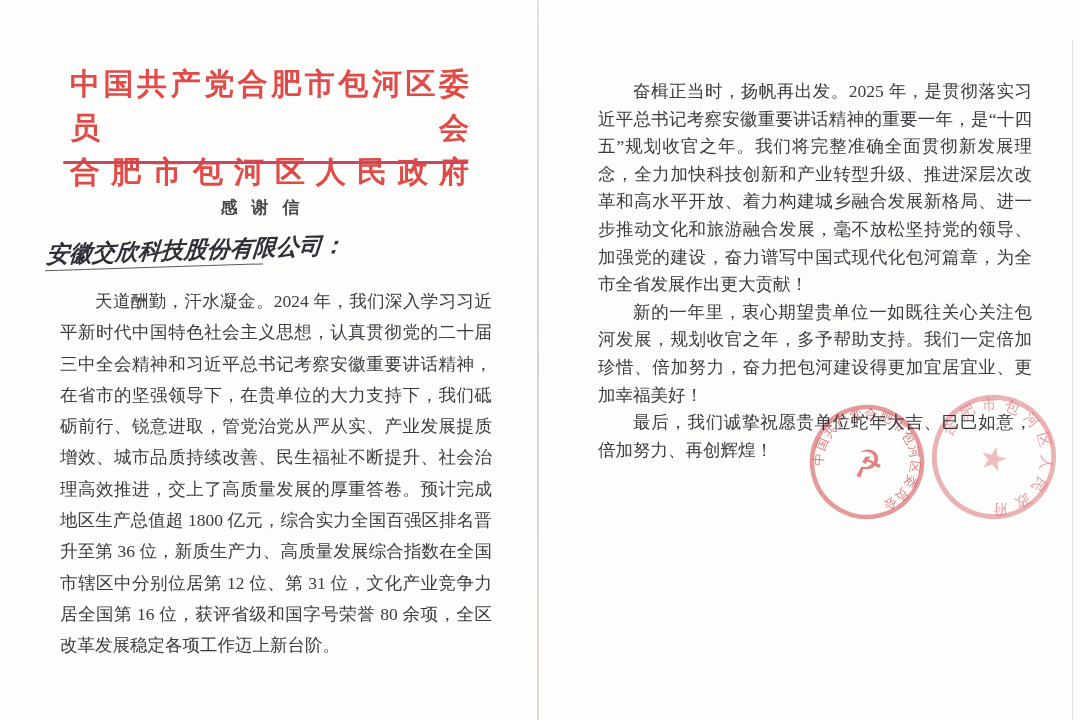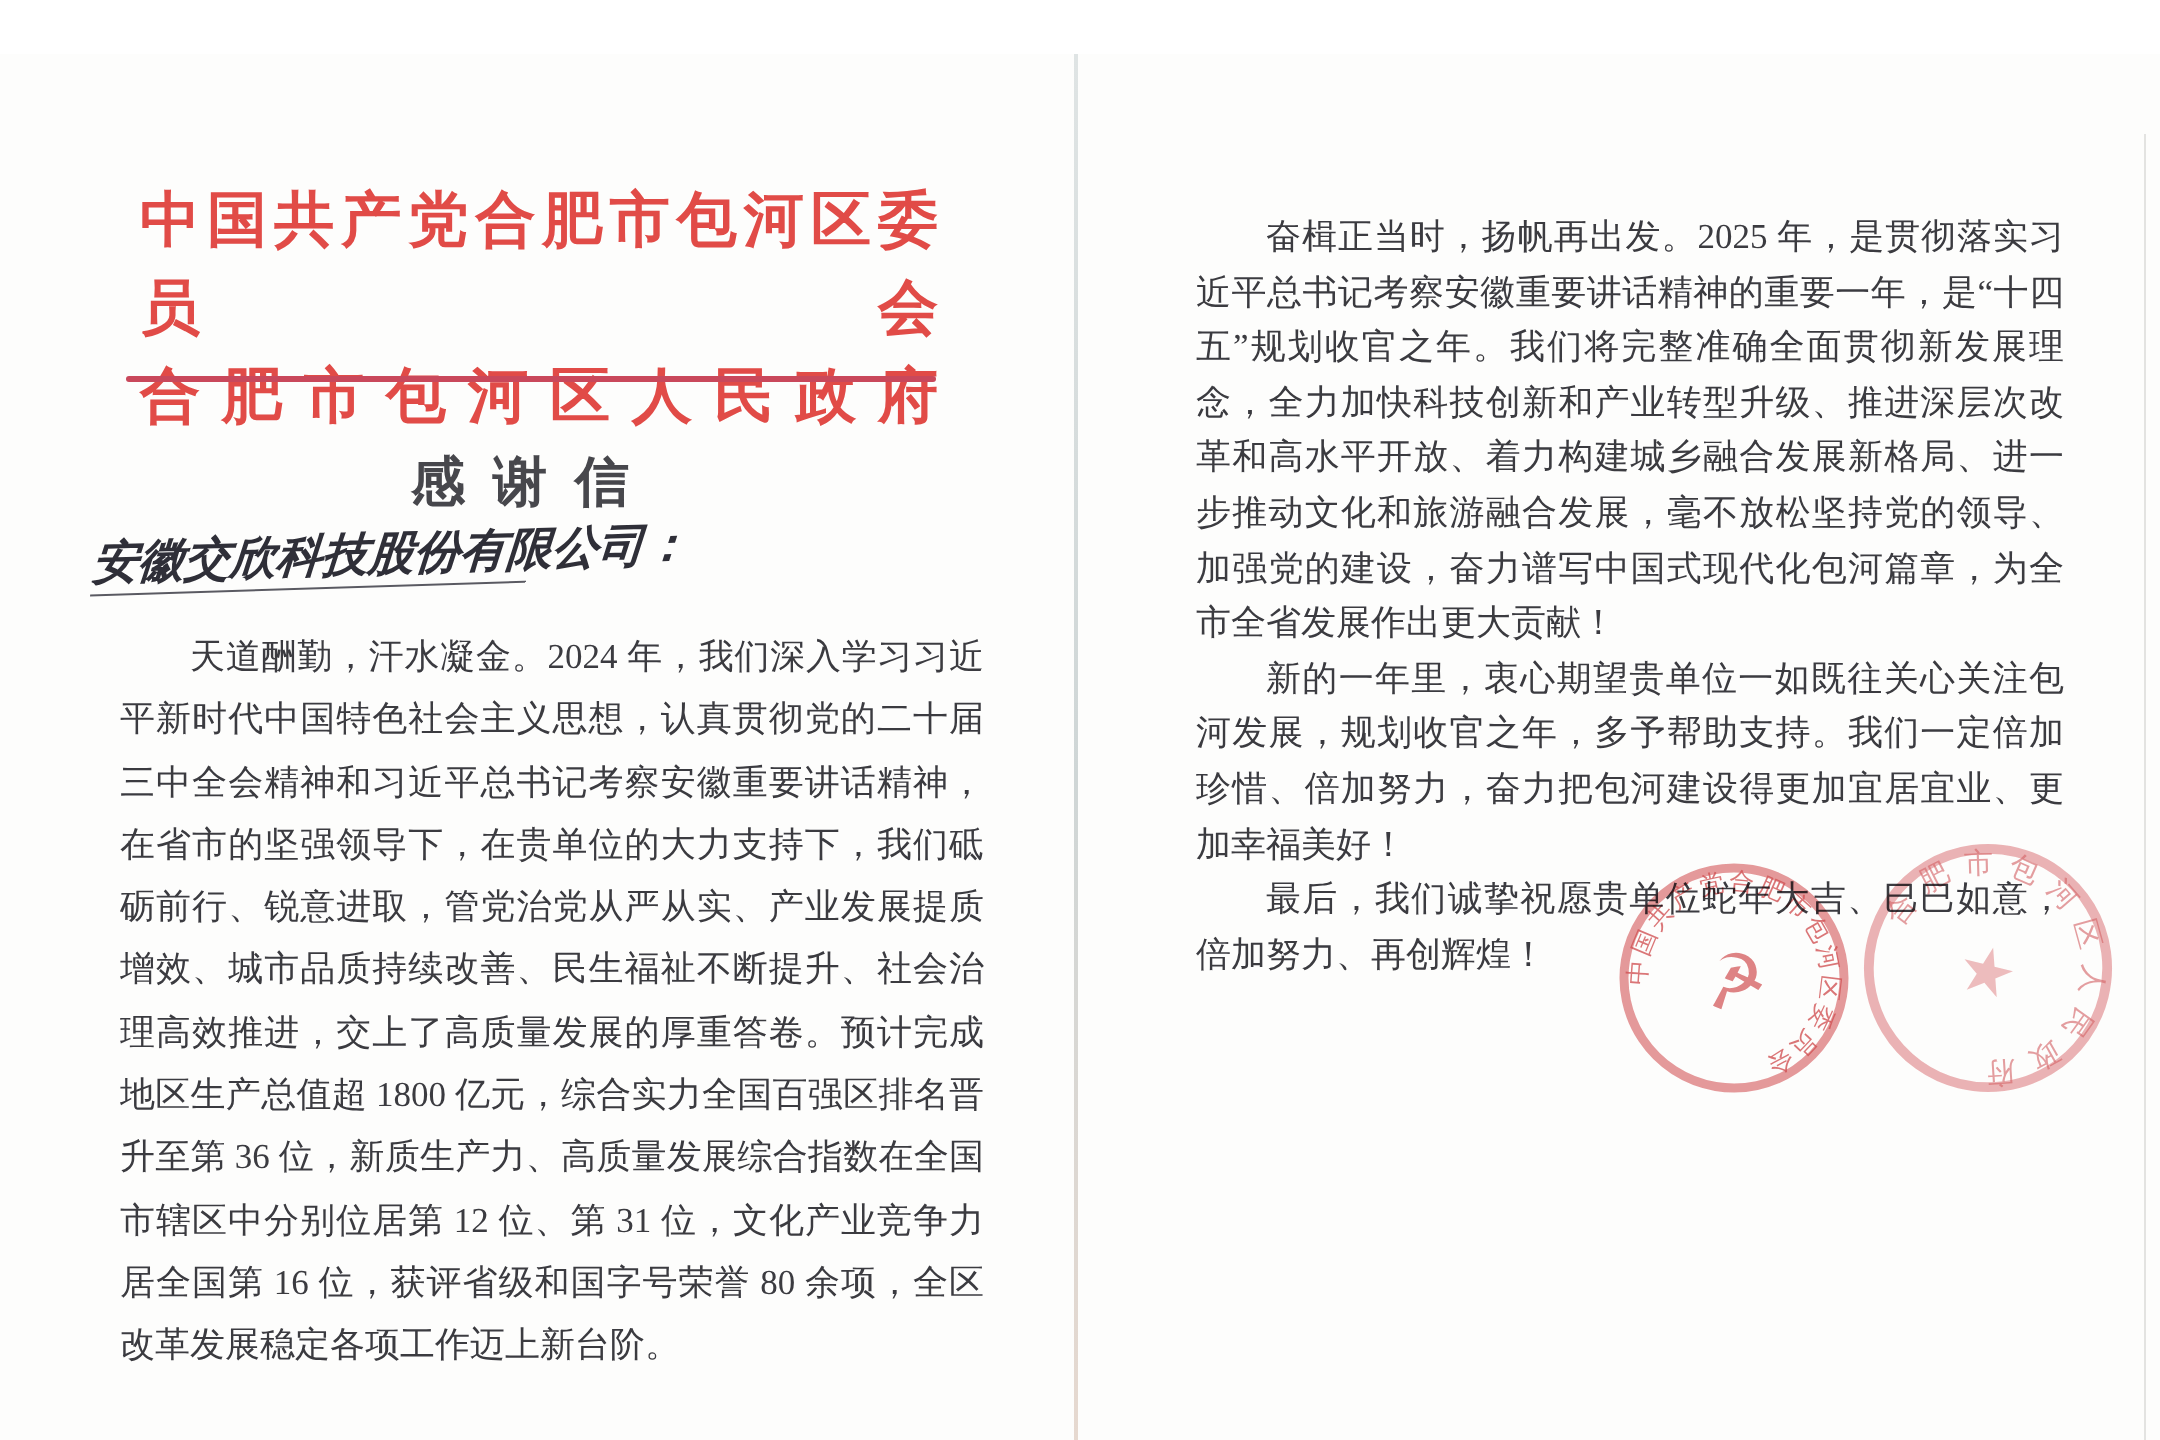--- a/index.html
+++ b/index.html
@@ -4,39 +4,39 @@
 <style>
   html,body{margin:0;padding:0;}
   body{
     width:1080px;height:720px;
     background:#ffffff;
     font-family:"Liberation Serif","DejaVu Serif",serif;
     color:#3b3b40;
     overflow:hidden;
     position:relative;
   }
-  .scan{position:absolute;inset:0;background:#22c55e;margin-top:27px;}
+  .scan{position:absolute;inset:0;background:#22c55e;}
   .page{position:absolute;top:0;height:720px;background:#fdfdfc;}
   .page-left{left:0;width:538px;}
   .page-right{left:539px;width:599px;}
   .seam{position:absolute;top:0;left:537px;width:2px;height:720px;
         background:linear-gradient(#dfe4e4,#cfd6d6 50%,#e8d9cf);} 
   .right-edge{position:absolute;top:40px;right:7px;width:1px;height:680px;background:#e3e3e1;}
 
   
   .letterhead{position:absolute;left:70px;top:62px;width:400px;
     font-family:"Liberation Sans","DejaVu Sans",sans-serif;
     font-weight:700;color:#e14b47;font-size:30px;line-height:44px;
     text-align:justify;text-align-last:justify;letter-spacing:1px;}
   .letterhead div{width:100%;}
   .red-rule{position:absolute;left:63px;top:161px;width:405px;height:3px;
     background:#c9485b;border-radius:2px;}
 
   .letter-title{position:absolute;left:60px;top:196px;width:400px;
-    text-align:center;font-size:27px;font-weight:700;color:#47474c;
+    text-align:center;font-size:17px;font-weight:700;color:#47474c;
     letter-spacing:14px;text-indent:14px;}
 
   .salutation{position:absolute;left:46px;top:234px;width:330px;
     font-style:italic;font-size:23px;font-weight:600;color:#2f2f38;
     transform:rotate(-1.8deg) skewX(-6deg);
     background:linear-gradient(to right,#5a5a62 0 66%,transparent 66%) left 92%/100% 1px no-repeat;
     padding-bottom:4px;white-space:nowrap;}
 
   .body-left{position:absolute;left:60px;top:286px;width:432px;
     font-size:17.5px;line-height:31.3px;text-align:justify;}

